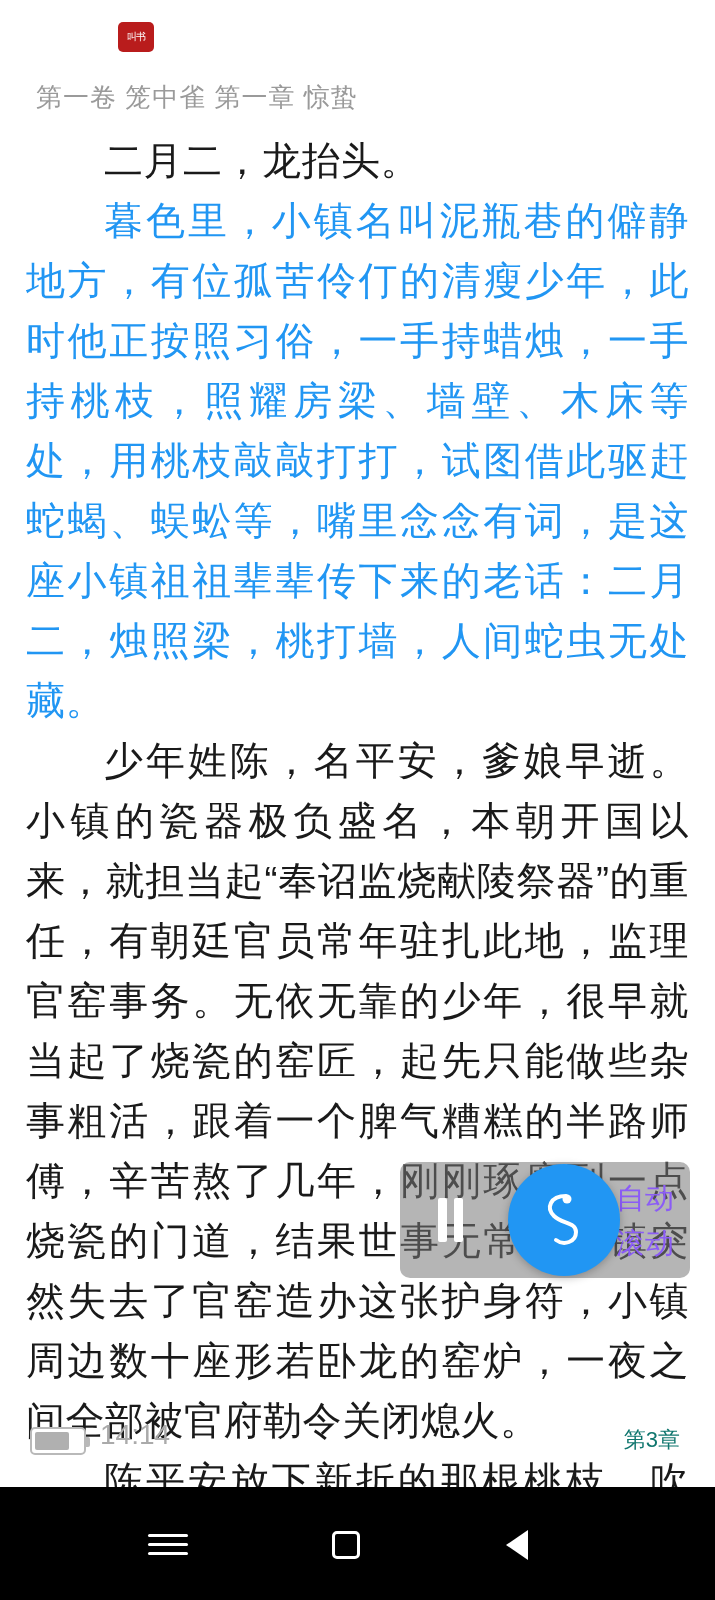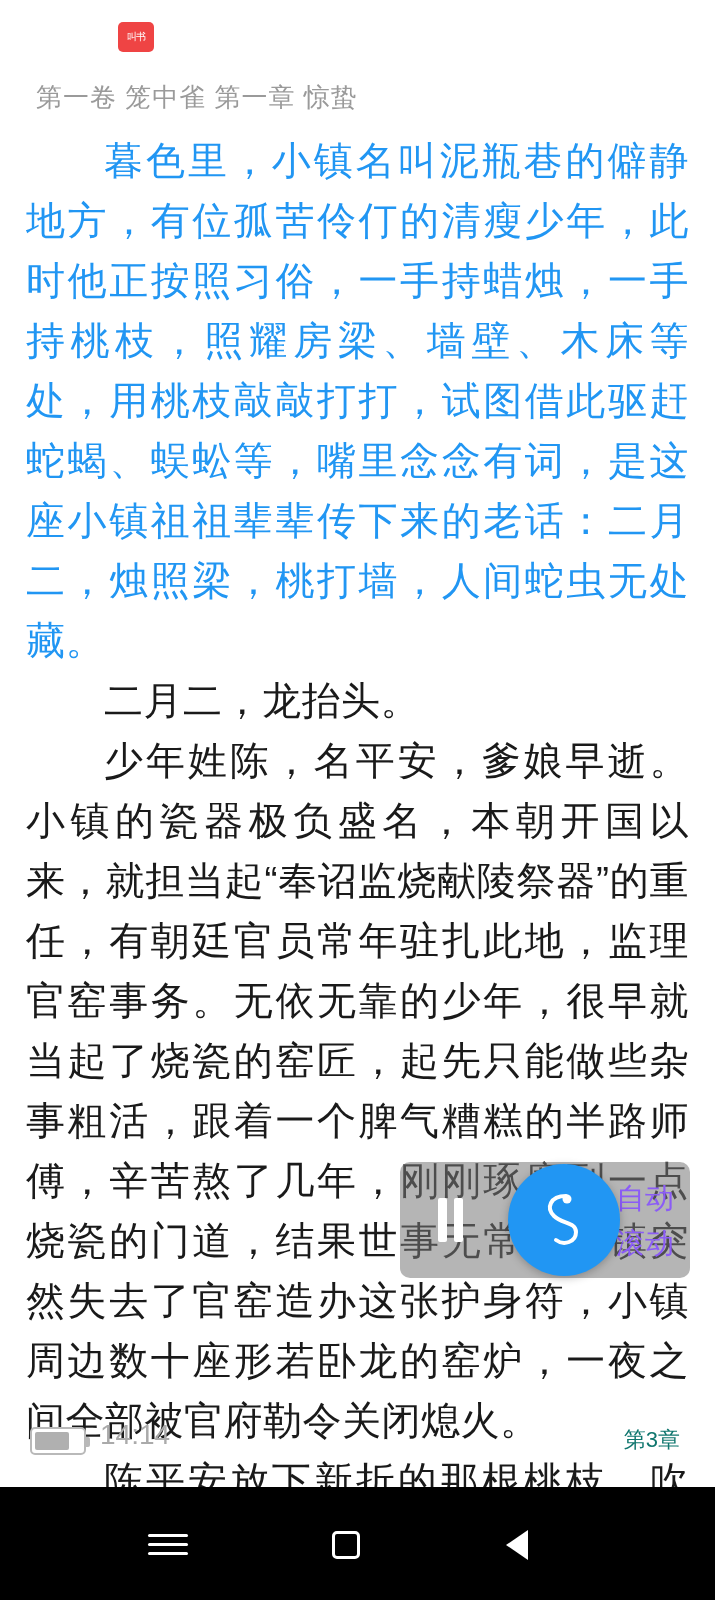--- a/index.html
+++ b/index.html
@@ -30,21 +30,21 @@
     box-sizing: border-box;
   }
   .app-badge-row {
     padding-top: 22px;
     padding-left: 118px;
     height: 40px;
   }
   .app-badge {
     width: 36px;
     height: 30px;
-    background: #ef4444;
+    background: #b91c1c;
     border-radius: 5px;
     color: #ffffff;
     font-size: 10px;
     line-height: 30px;
     text-align: center;
     letter-spacing: -1px;
     font-family: "Liberation Sans", sans-serif;
   }
   .chapter-header {
     margin-top: 18px;
@@ -226,22 +226,22 @@
 
   <div class="reader">
 
     <div class="app-badge-row">
       <div class="app-badge">叫书</div>
     </div>
 
     <div class="chapter-header">第一卷  笼中雀  第一章  惊蛰</div>
 
     <div class="content">
+      <p class="para indent">二月二，龙抬头。</p>
       <p class="para indent highlight">暮色里，小镇名叫泥瓶巷的僻静地方，有位孤苦伶仃的清瘦少年，此时他正按照习俗，一手持蜡烛，一手持桃枝，照耀房梁、墙壁、木床等处，用桃枝敲敲打打，试图借此驱赶蛇蝎、蜈蚣等，嘴里念念有词，是这座小镇祖祖辈辈传下来的老话：二月二，烛照梁，桃打墙，人间蛇虫无处藏。</p>
-      <p class="para indent">二月二，龙抬头。</p>
       <p class="para indent">少年姓陈，名平安，爹娘早逝。小镇的瓷器极负盛名，本朝开国以来，就担当起“奉诏监烧献陵祭器”的重任，有朝廷官员常年驻扎此地，监理官窑事务。无依无靠的少年，很早就当起了烧瓷的窑匠，起先只能做些杂事粗活，跟着一个脾气糟糕的半路师傅，辛苦熬了几年，刚刚琢磨到一点烧瓷的门道，结果世事无常，小镇突然失去了官窑造办这张护身符，小镇周边数十座形若卧龙的窑炉，一夜之间全部被官府勒令关闭熄火。</p>
       <p class="para indent">陈平安放下新折的那根桃枝，吹灭蜡烛，走出屋子后，坐在台阶上，</p>
     </div>
 
     <div class="autoscroll-bar">
       <div class="pause-icon">
         <span class="b1"></span>
           <span class="b2"></span>
       </div>
       <div class="autoscroll-label">自动滚动</div>

